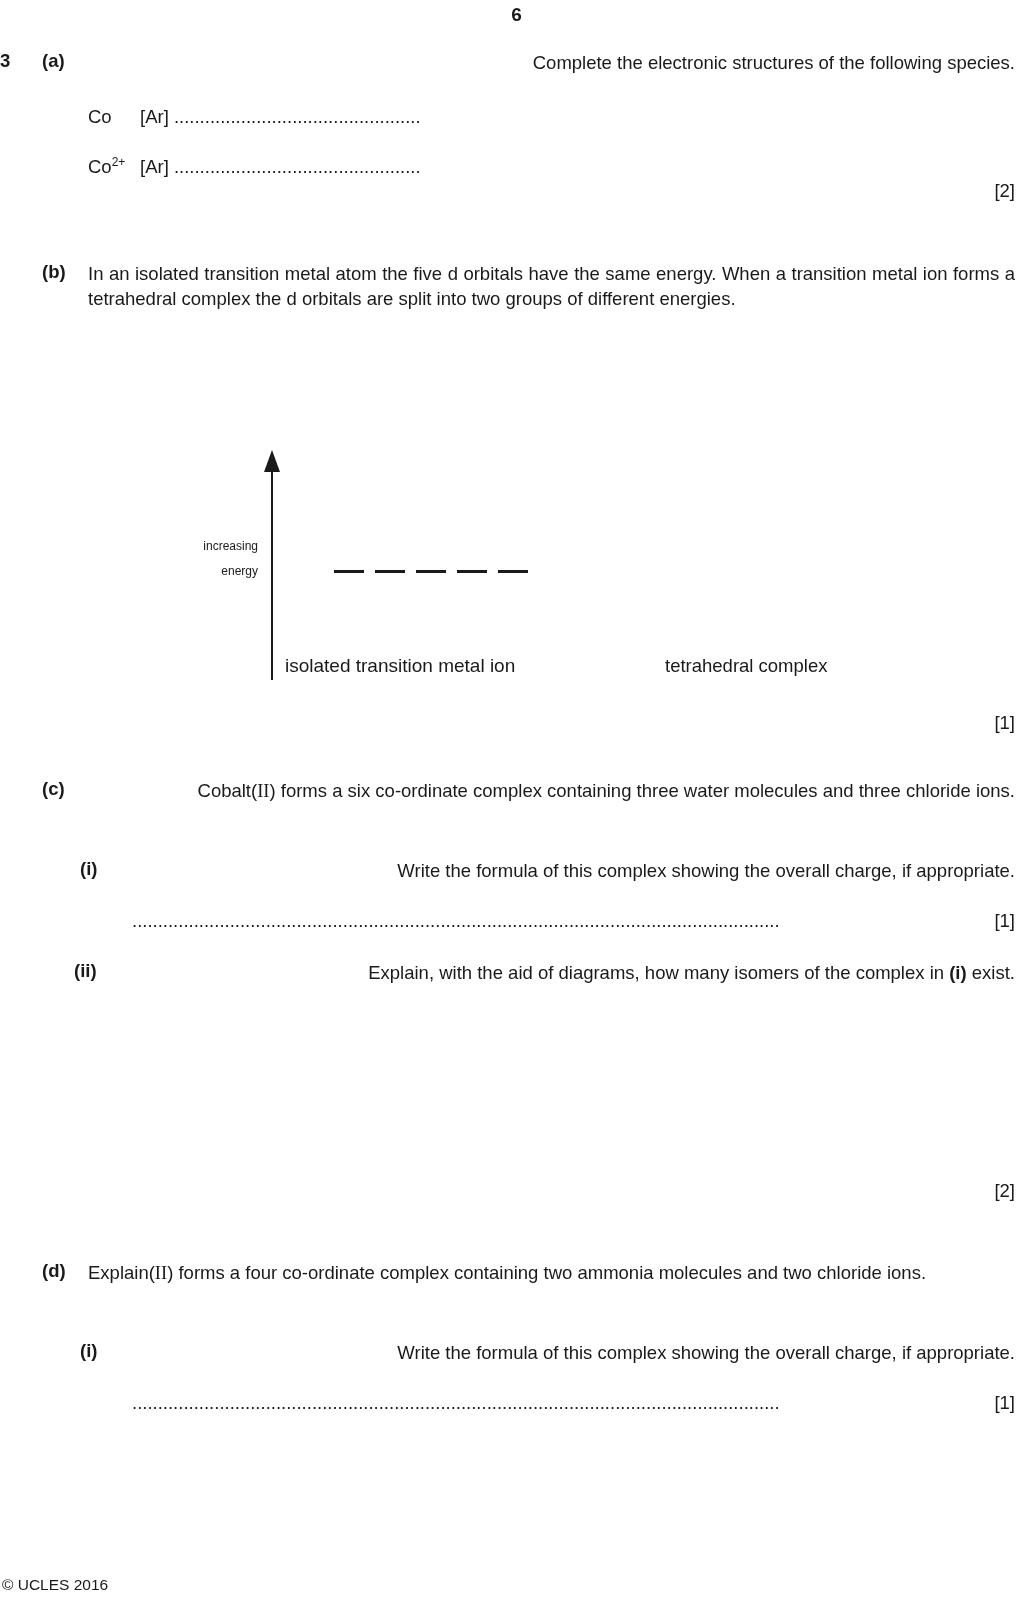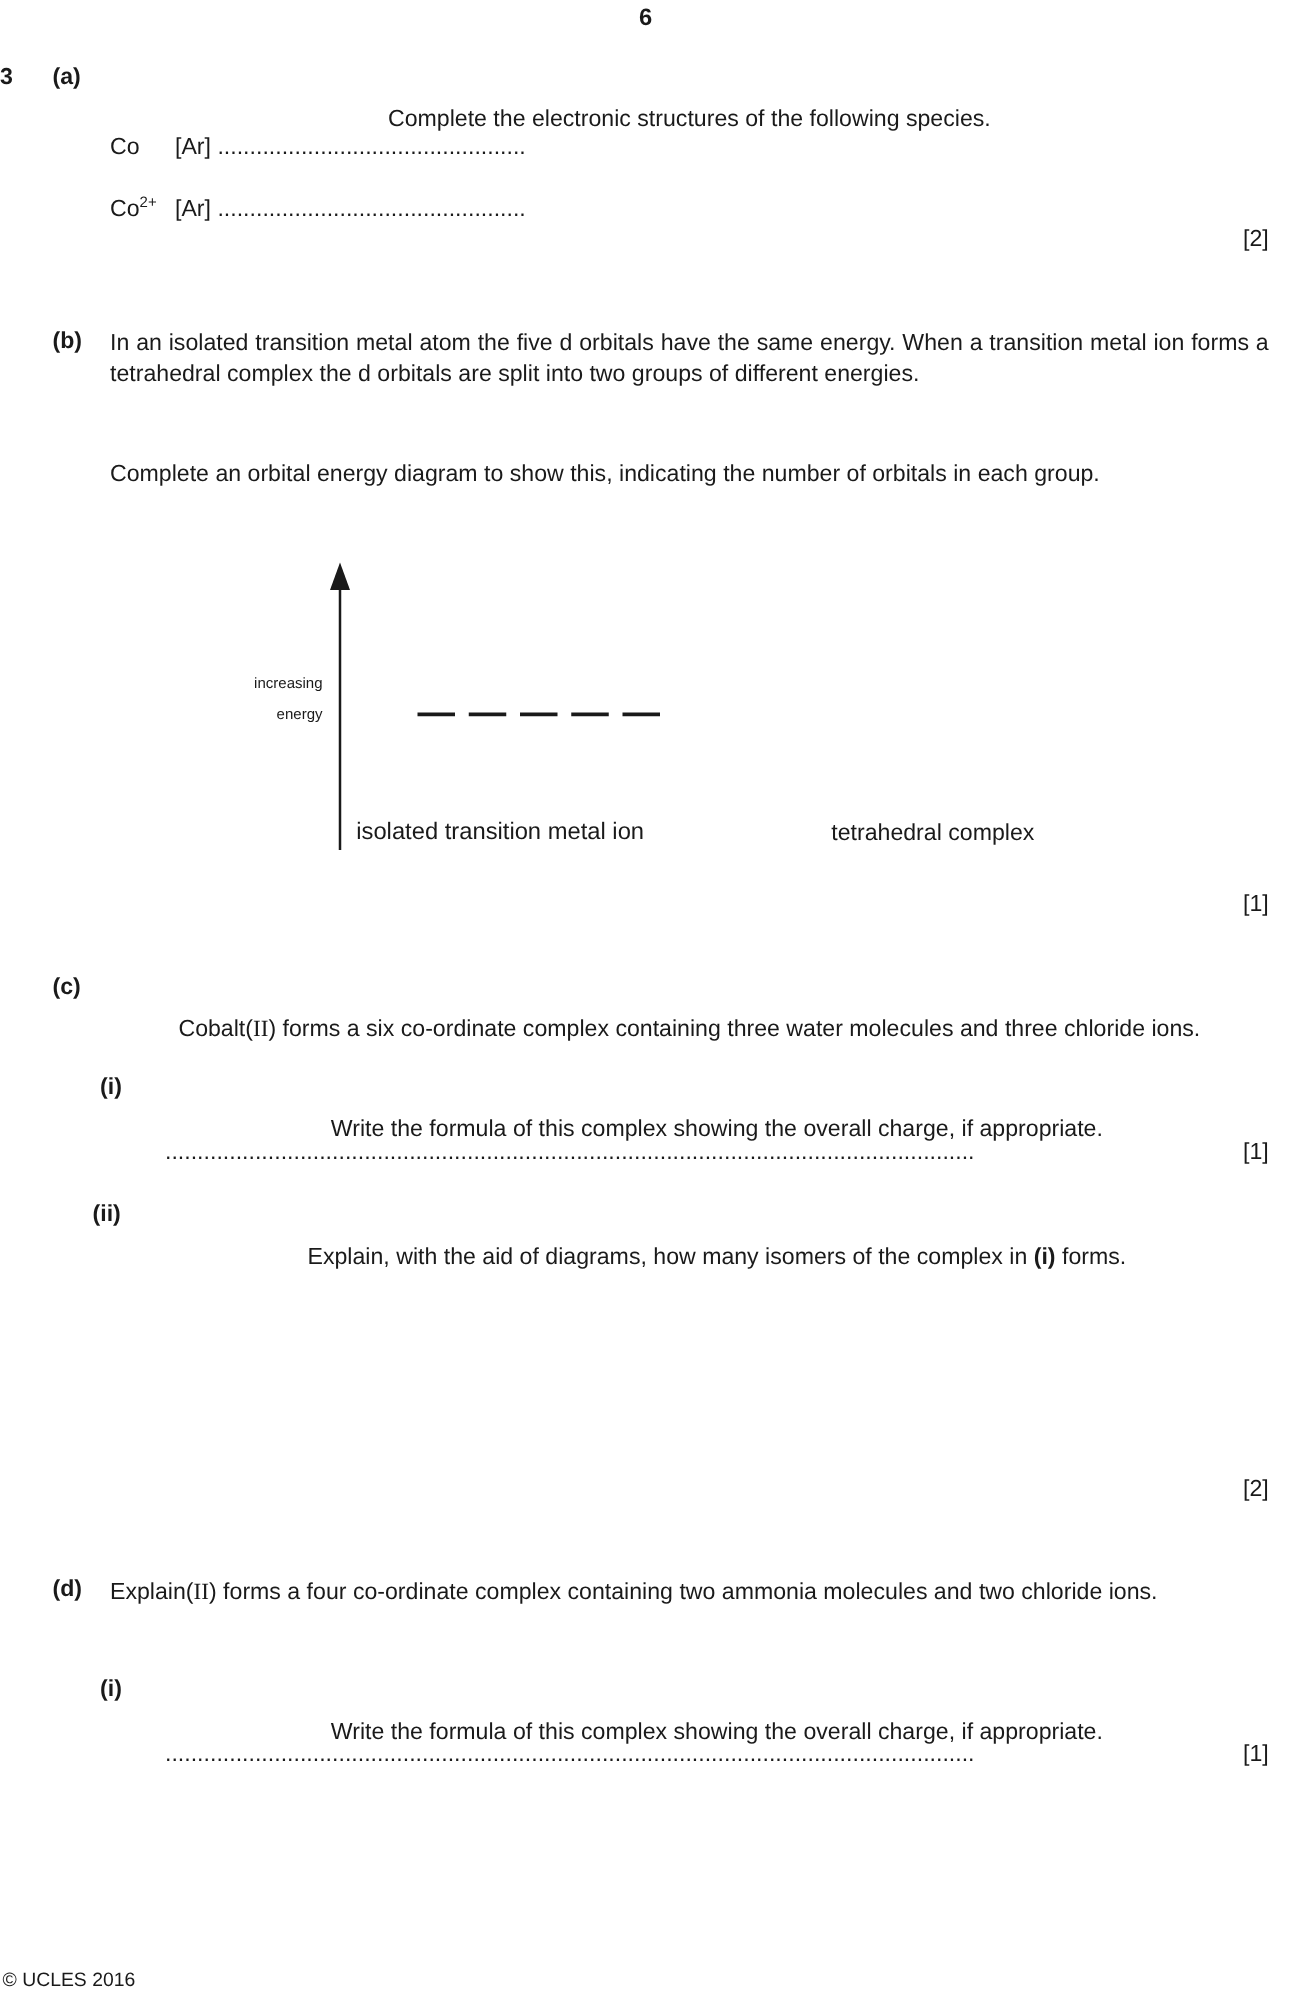--- a/index.html
+++ b/index.html
@@ -64,21 +64,21 @@
 
   .body-text {
     position: absolute;
     left: 88px;
     width: 927px;
     font-size: 18.5px;
     line-height: 25px;
     text-align: justify;
     text-justify: inter-word;
   }
-  .body-text.nojust { text-align: center; margin-top: 32px; }
+  .body-text.nojust { text-align: right; }
   .body-text.sub {
     left: 132px;
     width: 883px;
   }
 
   
   .dots {
     position: absolute;
     font-size: 18.5px;
     letter-spacing: 0px;
@@ -209,21 +209,20 @@
   </div>
   <div class="sp-ar" style="top:156px;">
     <span>[Ar]</span>
     <span>................................................</span>
   </div>
 
   <div class="mark" style="top:180px;">[2]</div>
 
   <div class="plabel" style="top:261px;">(b)</div>
   <div class="body-text" style="top:261px;">In an isolated transition metal atom the five d orbitals have the same energy. When a transition metal ion forms a tetrahedral complex the d orbitals are split into two groups of different energies.</div>
-  <div class="body-text" style="top:366px;">Complete an orbital energy diagram to show this, indicating the number of orbitals in each group.</div>
 
   <div>
     <div class="axis-arrow"></div>
     <div class="axis-line"></div>
     <div class="energy-label">
       <div>increasing</div>
       <div>energy</div>
     </div>
     <div class="orbital-row">
       <div class="orbital" style="left:0px;"></div>
@@ -240,21 +239,21 @@
 
   <div class="plabel" style="top:778px;">(c)</div>
   <div class="body-text nojust" style="top:778px;"><span>Cobalt(</span><span class="roman">II</span><span>) forms a six co-ordinate complex containing three water molecules and three chloride ions.</span></div>
 
   <div class="plabel rom" style="top:858px;">(i)</div>
   <div class="body-text sub nojust" style="top:858px;">Write the formula of this complex showing the overall charge, if appropriate.</div>
   <div class="dots" style="left:132px; top:910px; width:850px;">..............................................................................................................................</div>
   <div class="mark" style="top:910px;">[1]</div>
 
   <div class="plabel rom2" style="top:960px;">(ii)</div>
-  <div class="body-text sub nojust" style="top:960px;"><span>Explain, with the aid of diagrams, how many isomers of the complex in </span><b>(i)</b><span> forms.</span></div>
+  <div class="body-text sub nojust" style="top:960px;"><span>Explain, with the aid of diagrams, how many isomers of the complex in </span><b>(i)</b><span> exist.</span></div>
   <div class="mark" style="top:1180px;">[2]</div>
 
   <div class="plabel" style="top:1260px;">(d)</div>
   <div class="body-text" style="top:1260px;"><span>Explain(</span><span class="roman">II</span><span>) forms a four co-ordinate complex containing two ammonia molecules and two chloride ions.</span></div>
 
   <div class="plabel rom" style="top:1340px;">(i)</div>
   <div class="body-text sub nojust" style="top:1340px;">Write the formula of this complex showing the overall charge, if appropriate.</div>
   <div class="dots" style="left:132px; top:1392px; width:850px;">..............................................................................................................................</div>
   <div class="mark" style="top:1392px;">[1]</div>
 

